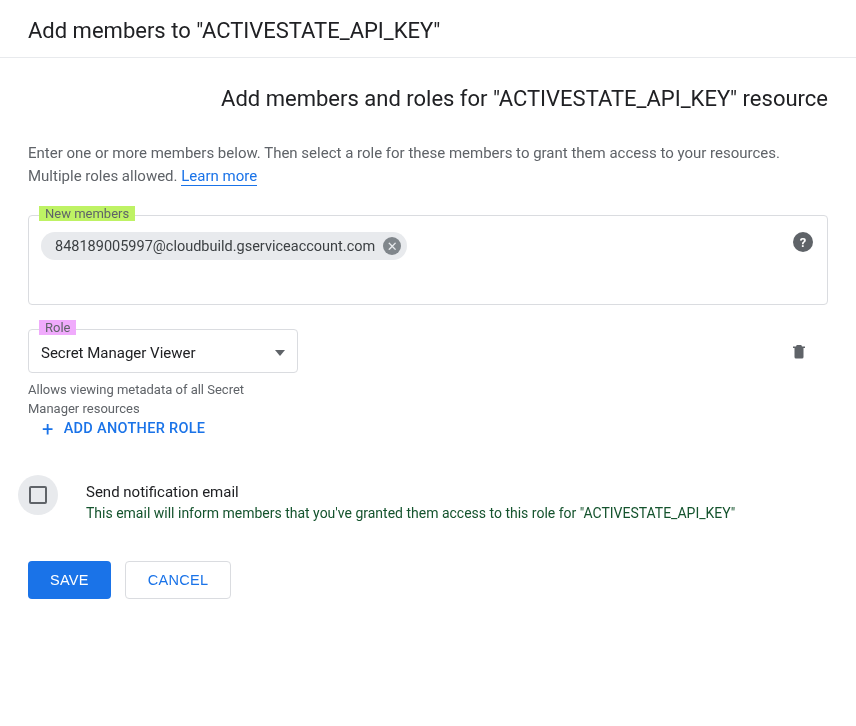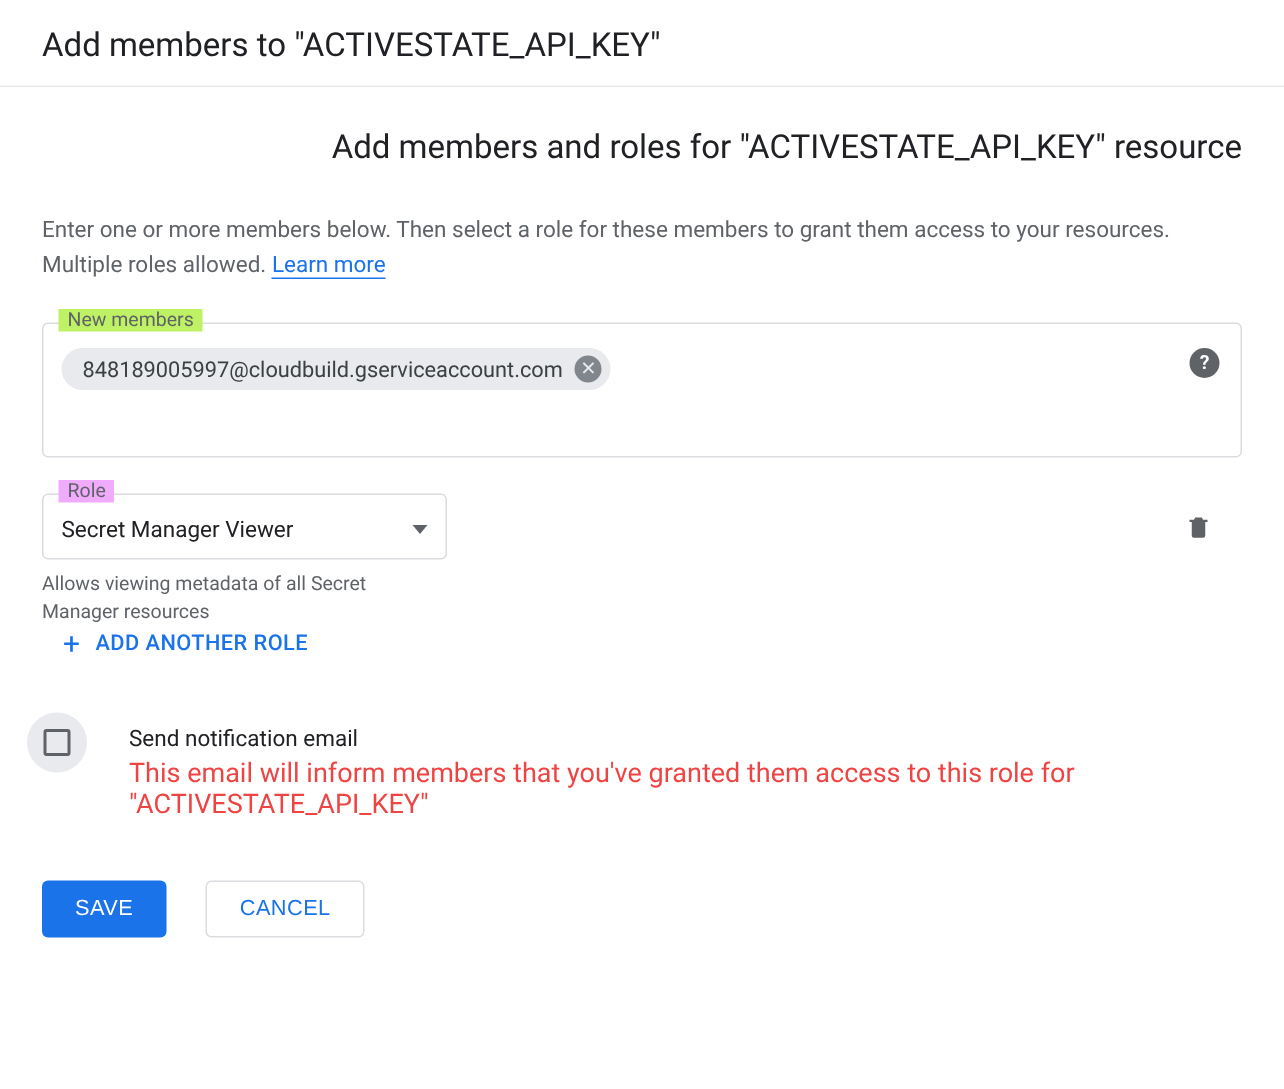--- a/index.html
+++ b/index.html
@@ -189,27 +189,27 @@
       height: 18px;
       border: 2px solid #5f6368;
       border-radius: 2px;
       cursor: pointer;
     }
     .checkbox-text {
       font-size: 15px;
       color: #202124;
     }
     .checkbox-sub {
-      font-size: 18px;
-      color: #ef4444;
+      font-size: 14px;
+      color: #14532d;
       margin-top: 4px;
     }
     .buttons {
       display: flex;
-      gap: 26px;
+      gap: 14px;
     }
     .btn {
       padding: 10px 22px;
       border-radius: 4px;
       font-size: 14.5px;
       font-weight: 500;
       letter-spacing: 0.3px;
       cursor: pointer;
       border: none;
     }

